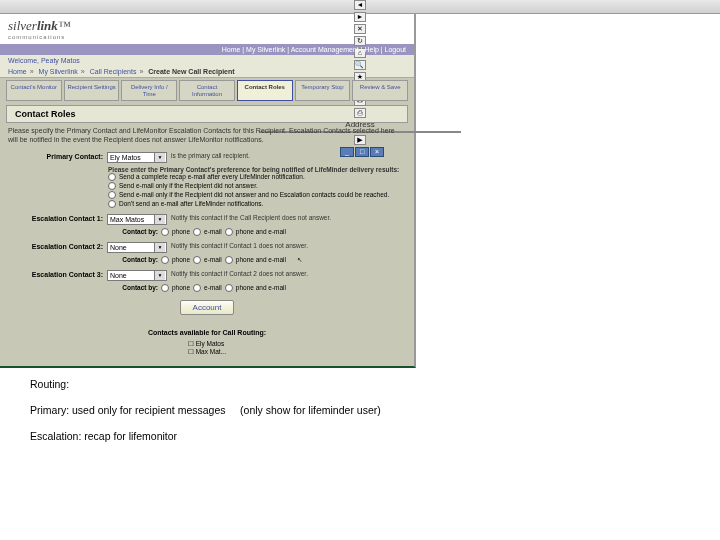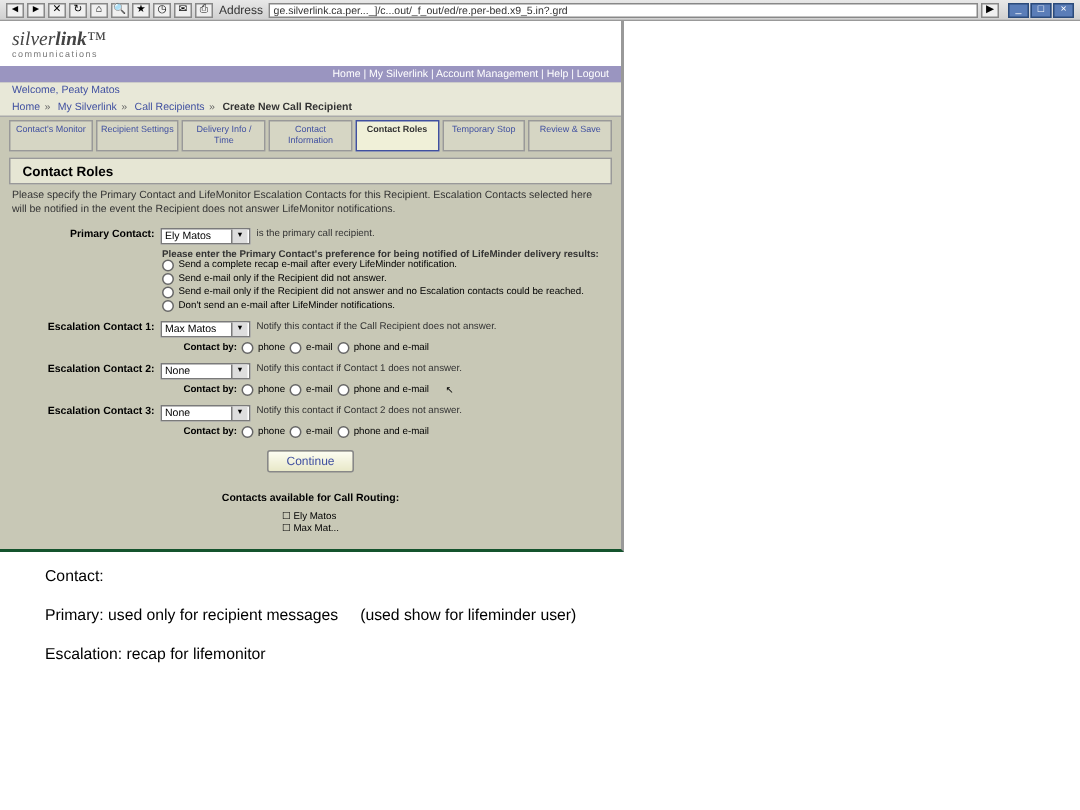--- a/index.html
+++ b/index.html
@@ -13,20 +13,21 @@
     overflow: hidden;
   }
   .browser-chrome {
     height: 14px;
     background: linear-gradient(#e8e8e8, #d0d0d0);
     border-bottom: 1px solid #999;
     display: flex;
     align-items: center;
     padding: 0 4px;
     gap: 2px;
+    flex-direction: column;
   }
   .browser-chrome .icon-box {
     width: 12px; height: 10px;
     background: #f0f0f0;
     border: 1px solid #888;
     font-size: 7px;
     text-align: center;
     line-height: 8px;
   }
   .addr-label { font-size: 8px; color: #333; margin: 0 2px; }
@@ -342,33 +343,33 @@
     <div class="contact-by">
       <span class="sub-label">Contact by:</span>
       <span class="radio"></span>
         <span>phone</span>
       <span class="radio"></span>
         <span>e-mail</span>
       <span class="radio"></span>
         <span>phone and e-mail</span>
     </div>
 
-    <button class="continue-btn">Continue</button>
+    <button class="continue-btn">Account</button>
 
     <div class="avail-section">
       <div class="avail-title">Contacts available for Call Routing:</div>
       <div class="avail-list">
         <div class="item">Ely Matos</div>
         <div class="item">Max Mat...</div>
       </div>
     </div>
   </div>
 </div>
 
 <div class="notes">
-  <p>Contact:</p>
+  <p>Routing:</p>
   <p>
     <span>Primary: used only for recipient messages</span>
     &nbsp;&nbsp;&nbsp;
-    <span>(used show for lifeminder user)</span>
+    <span>(only show for lifeminder user)</span>
   </p>
   <p>Escalation: recap for lifemonitor</p>
 </div>
 
 </body></html>

